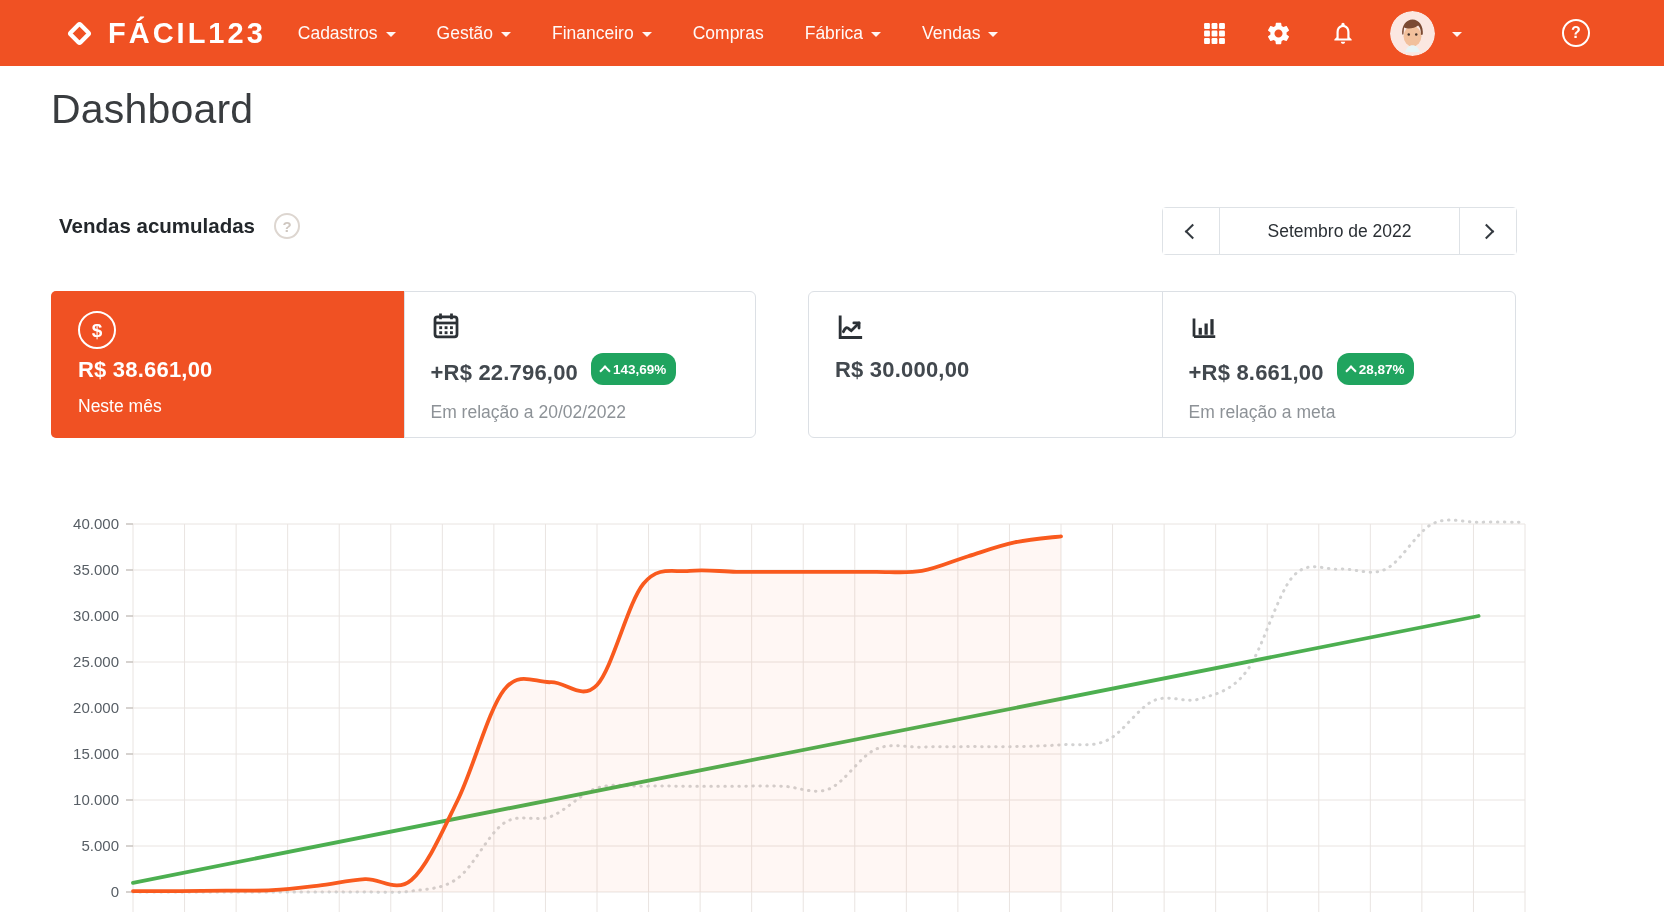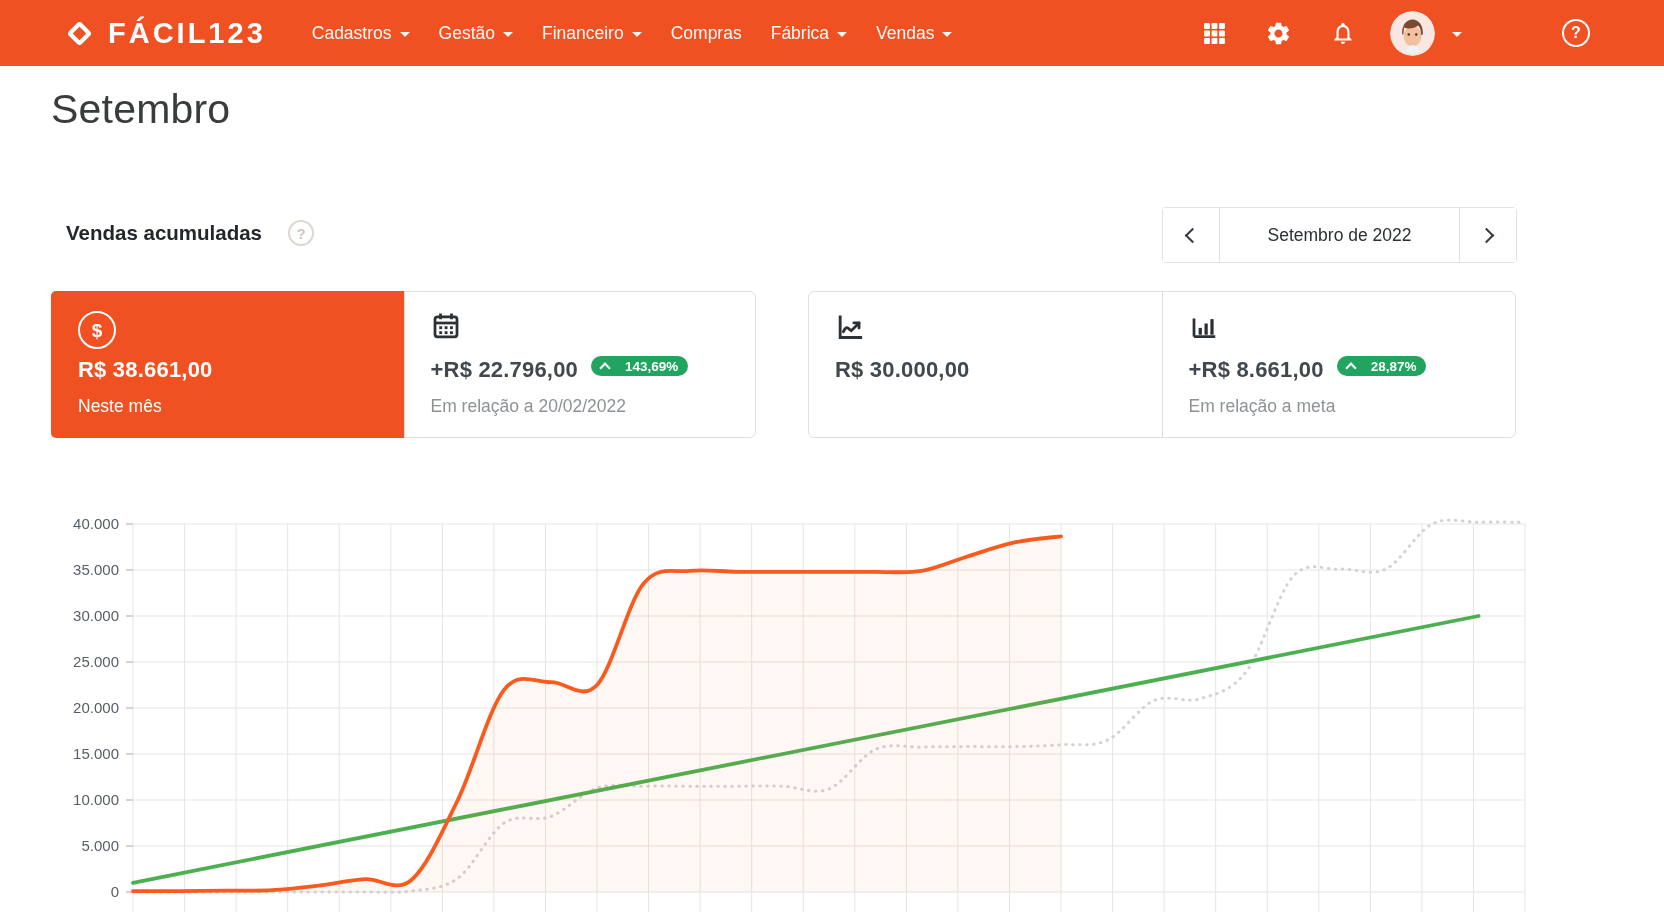--- a/index.html
+++ b/index.html
@@ -13,43 +13,43 @@
 
   
   .topbar{
     position:absolute;left:0;top:0;width:1664px;height:66px;
     background:var(--brand,#f05123);
     display:flex;align-items:center;box-sizing:border-box;
     padding:0 74px 0 64px;color:#fff;
   }
   .brand{display:flex;align-items:center;gap:13px;cursor:pointer;text-decoration:none;color:#fff;}
   .brand-text{font-size:29px;font-weight:700;letter-spacing:3px;}
-  .mainnav{display:flex;align-items:center;gap:29px;margin-left:46px;}
+  .mainnav{display:flex;align-items:center;gap:41px;margin-left:32px;}
   .nav-item{display:flex;align-items:center;font-size:17.5px;color:rgba(255,255,255,.97);cursor:pointer;white-space:nowrap;}
   .caret-down{width:0;height:0;border-left:5px solid transparent;border-right:5px solid transparent;
     border-top:5px solid rgba(255,255,255,.95);margin-left:8px;margin-top:3px;}
   .topbar-right{margin-left:auto;display:flex;align-items:center;}
   .icon-btn{background:none;border:none;padding:0;cursor:pointer;display:flex;align-items:center;}
   .icon-btn + .icon-btn{margin-left:38px;}
   .user-btn{margin-left:34px;background:none;border:none;padding:0;cursor:pointer;display:flex;align-items:center;gap:9px;}
   .avatar{width:45px;height:45px;border-radius:50%;overflow:hidden;display:block;}
   .help-btn{margin-left:100px;}
   .help-circle{width:28px;height:28px;border:2.5px solid #fff;border-radius:50%;display:flex;align-items:center;justify-content:center;box-sizing:border-box;}
   .help-circle::after{content:"?";font-size:16px;font-weight:700;color:#fff;line-height:1;}
 
   
   .page-title{position:absolute;left:51px;top:86px;margin:0;font-size:41px;font-weight:400;color:#393c3f;letter-spacing:.2px;}
   .section-head{position:absolute;left:51px;top:206px;display:flex;align-items:center;gap:11px;}
-  .section-title{margin:15px;font-size:20.5px;font-weight:700;color:#23272b;}
+  .section-title{margin:8px;font-size:20.5px;font-weight:700;color:#23272b;}
   .q-icon{width:26px;height:26px;border:2px solid #ddd6d0;border-radius:50%;display:flex;align-items:center;justify-content:center;box-sizing:border-box;cursor:pointer;}
   .q-icon::after{content:"?";font-size:15px;font-weight:700;color:#cfc7c0;line-height:1;}
 
   
   .period{
-    position:absolute;left:1162px;top:207px;width:355px;height:56px;
+    position:absolute;left:1162px;top:207px;width:355px;height:48px;
     display:flex;border:1px solid #dee2e6;border-radius:4px;background:#fff;box-sizing:border-box;
   }
   .period-btn{width:56px;background:#fff;border:none;cursor:pointer;display:flex;align-items:center;justify-content:center;}
   .period-label{flex:1;border-left:1px solid #dee2e6;border-right:1px solid #dee2e6;
     display:flex;align-items:center;justify-content:center;font-size:17.5px;color:#2b3035;cursor:pointer;}
   .chev{display:inline-block;width:9px;height:9px;border-left:2.5px solid #343a40;border-bottom:2.5px solid #343a40;}
   .chev.left{transform:rotate(45deg);margin-left:3px;}
   .chev.right{transform:rotate(225deg);margin-right:3px;}
 
   
@@ -60,22 +60,22 @@
   .half + .half{border-left:1px solid #dce0e5;}
   .half.accent{background:var(--brand,#f05123);border-radius:5px 0 0 5px;margin:-1px 0 -1px -1px;padding:20px 27px;}
   .card-icon{height:38px;display:flex;align-items:flex-start;}
   .dollar-circle{width:38px;height:38px;border:2px solid #fff;border-radius:50%;display:flex;align-items:center;justify-content:center;box-sizing:border-box;}
   .dollar-circle::after{content:"$";color:#fff;font-size:19px;font-weight:700;line-height:1;}
   .value-row{display:flex;align-items:center;margin-top:8px;}
   .value{font-size:22px;font-weight:700;color:#42484e;letter-spacing:.2px;white-space:nowrap;}
   .accent .value{color:#fff;}
   .label{margin-top:13px;font-size:17.5px;color:#8d9297;}
   .accent .label{color:#fff;}
-  .badge{display:inline-flex;align-items:center;gap:16px;background:var(--badge,#20a45f);color:#fff;
-    font-size:13.5px;font-weight:700;height:20px;padding:0 10px;border-radius:12px;margin-left:13px;transform:translateY(-4px);}
+  .badge{display:inline-flex;align-items:center;gap:4px;background:var(--badge,#20a45f);color:#fff;
+    font-size:13.5px;font-weight:700;height:32px;padding:0 10px;border-radius:12px;margin-left:13px;transform:translateY(-4px);}
   .chev-up{display:inline-block;width:6px;height:6px;border-left:2px solid #fff;border-top:2px solid #fff;transform:rotate(45deg);margin-top:3px;}
 
   
   .chart-svg{position:absolute;left:0;top:478px;}
   .tick{font-family:"Liberation Sans", sans-serif;font-size:15px;fill:#575e65;}
 </style>
 </head>
 <body>
 
 <div class="stage">
@@ -150,21 +150,21 @@
           </svg>
         </span>
         <i class="caret-down"></i>
       </button>
       <button class="icon-btn help-btn">
         <span class="help-circle"></span>
       </button>
     </div>
   </header>
 
-  <h1 class="page-title">Setembro</h1>
+  <h1 class="page-title">Dashboard</h1>
 
   <div class="section-head">
     <h2 class="section-title">Vendas acumuladas</h2>
     <span class="q-icon"></span>
   </div>
 
   <div class="period">
     <button class="period-btn">
         <i class="chev left"></i>
       </button>

